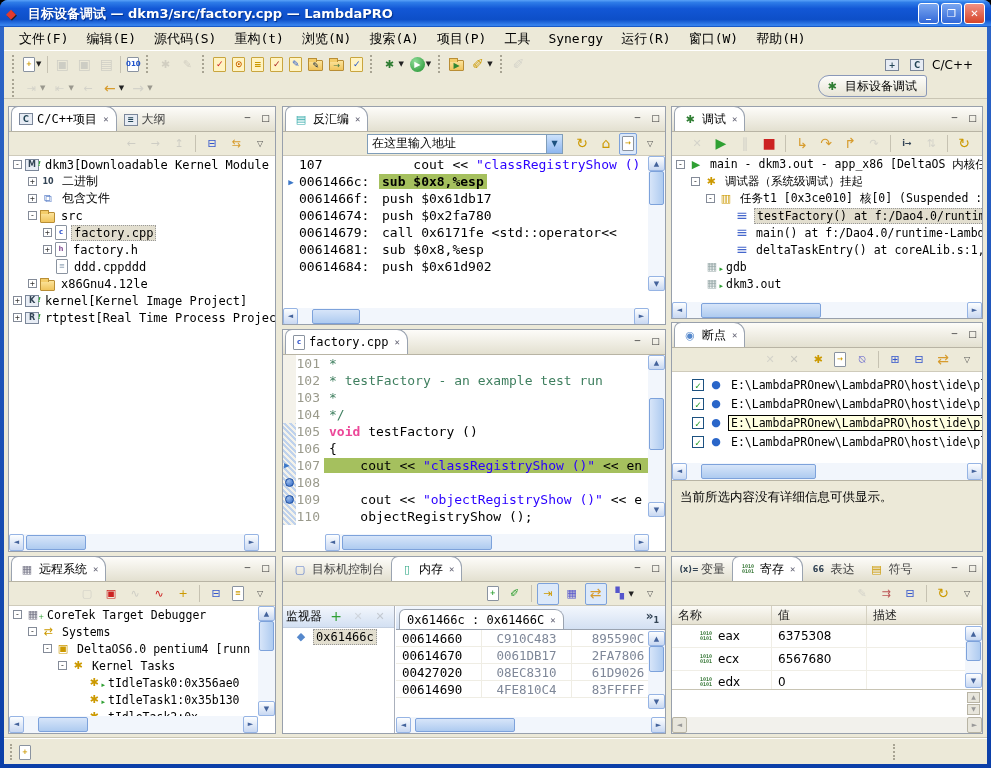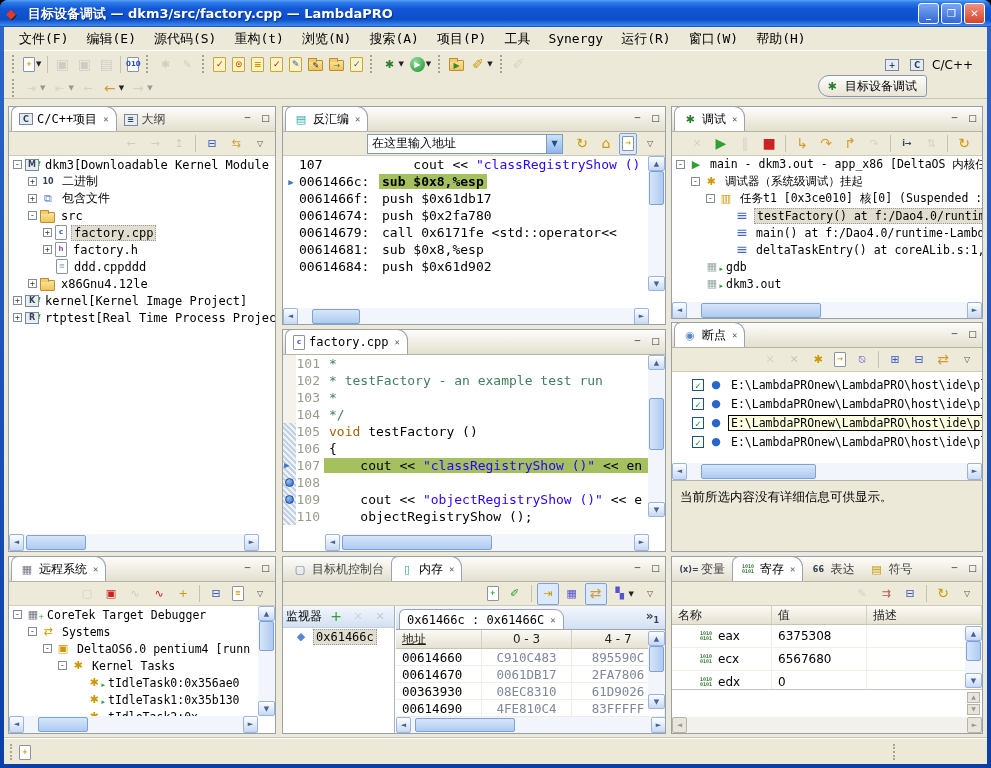--- a/index.html
+++ b/index.html
@@ -66,21 +66,21 @@
 .dtext{padding:0 3px}
 .dtext.curbg{background:#A5C05E;font-weight:bold}
 .mk{width:13px;height:17px;flex:none;position:relative;background:#F4F2EA}
 .mk.hatch{background:repeating-linear-gradient(45deg,#BFD2EC 0 2px,#F4F2EA 2px 4px)}
 .exec-arrow{position:absolute;left:1px;top:3px;font-size:9px;color:#3C78C8}
 .bp-dot-mk{position:absolute;left:2px;top:4px;width:9px;height:9px;border-radius:50%;background:radial-gradient(circle at 35% 30%,#9DBCE8,#2A66C9);border:1px solid #1C4D9E}
 .gut{width:28px;flex:none;text-align:right;padding-right:4px;color:#9A9A8C;background:#fff}
 .code{flex:1;padding-left:5px}
 .bg-exec{background:#A5C05E}
 .bg-sel{background:#D3E3F4}
-.kw{color:#a16207;font-weight:normal}
+.kw{color:#ec4899;font-weight:bold}
 .str{color:#2A00FF}
 .cm{color:#3F7F5F}
 .fn{font-weight:normal}
 
 .bprow{display:flex;align-items:center;height:19px;gap:4px;padding-left:20px;font-family:"DejaVu Sans Mono",monospace;font-size:11.5px;white-space:nowrap}
 .cb{width:12px;height:12px;border:1px solid #1C5180;background:#fff;font-size:10px;line-height:11px;text-align:center;color:#2FA033;font-weight:bold;flex:none}
 .bplab{padding:0 2px;border:1px solid transparent}
 .bprow.focus .bplab{border:1px solid #000;background:#FFFFE1}
 .bp-detail{position:absolute;left:0;right:0;bottom:0;height:72px;background:#ECE9D8;border-top:1px solid #B8B4A4;padding:8px;font-size:12.5px;color:#000}
 
@@ -500,38 +500,33 @@
             </div>
         </div>
         <div style="position:absolute;left:113px;top:0;right:0;bottom:0">
           <div class="lb-bar" style="height:24px;display:flex;align-items:flex-end;padding-left:3px;border-bottom:1px solid #9AA3B0">
             <span class="mem-tab">
               <span>0x61466c : 0x61466C</span>
               <span class="tclose">✕</span>
             </span>
             <span style="margin-left:auto;padding:0 6px 4px 0;font-weight:bold;color:#345"><span>»</span><sub style="font-size:8px">1</sub></span>
           </div>
-          <div class="thead" id="mem-head">
-            <span style="width: 86px; text-decoration: underline;" class="ul">地址</span>
-            <span style="width:90px;justify-content:center">0 - 3</span>
-            <span style="flex:1;justify-content:center">4 - 7</span>
-          </div>
           <div id="mem-rows">
               <div class="mrow">
                 <span style="width: 86px;">00614660</span>
                 <span class="memval" style="width: 90px; justify-content: center;">C910C483</span>
                 <span class="memval" style="flex: 1 1 0%; justify-content: center; overflow: hidden;">895590C</span>
               </div>
               <div class="mrow">
                 <span style="width: 86px; padding-left: 6px;">00614670</span>
                 <span class="memval" style="width: 90px; justify-content: center;">0061DB17</span>
                 <span class="memval" style="flex: 1 1 0%; justify-content: center; overflow: hidden;">2FA7806</span>
               </div>
               <div class="mrow">
-                <span style="width: 86px;">00363930</span>
+                <span style="width: 86px;">00427020</span>
                 <span class="memval" style="width: 90px; justify-content: center;">08EC8310</span>
                 <span class="memval" style="flex: 1 1 0%; justify-content: center; overflow: hidden;">61D9026</span>
               </div>
               <div class="mrow">
                 <span style="width: 86px;">00614690</span>
                 <span class="memval" style="width: 90px; justify-content: center;">4FE810C4</span>
                 <span class="memval" style="flex: 1 1 0%; justify-content: center; overflow: hidden;">83FFFFF</span>
               </div>
             </div>
           <div class="sb v" style="right:0;top:25px;width:17px;height:78px">

